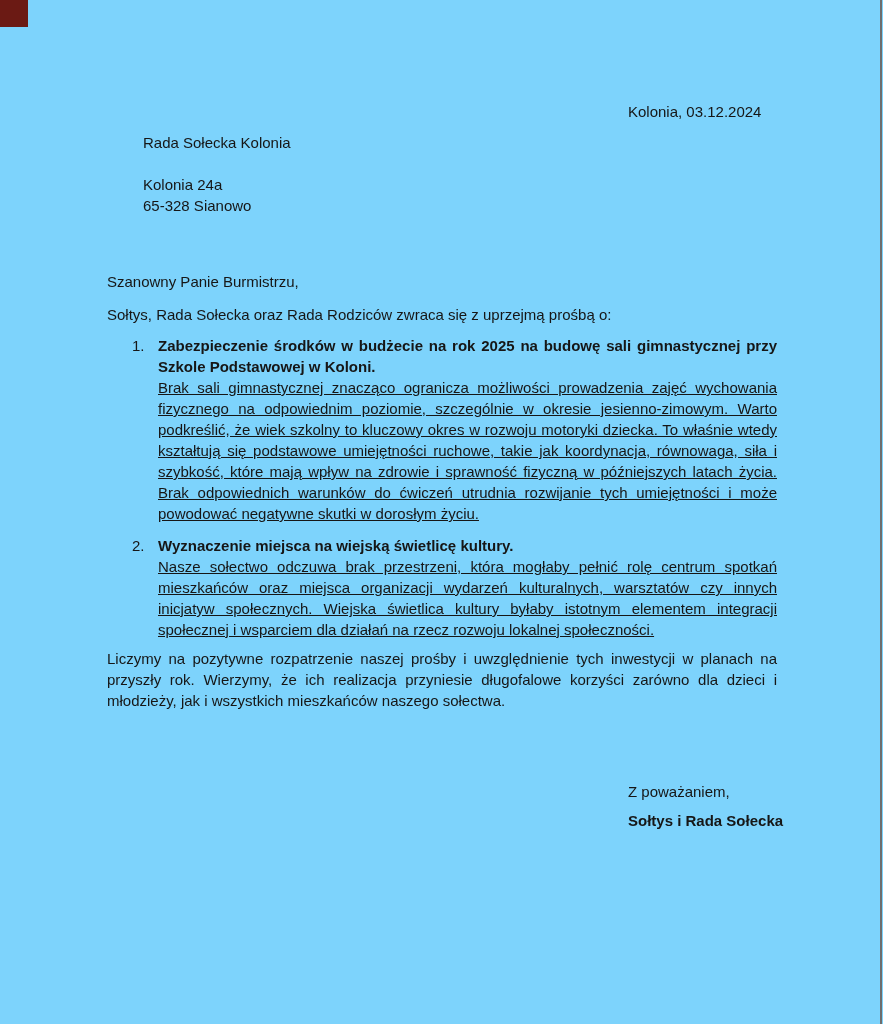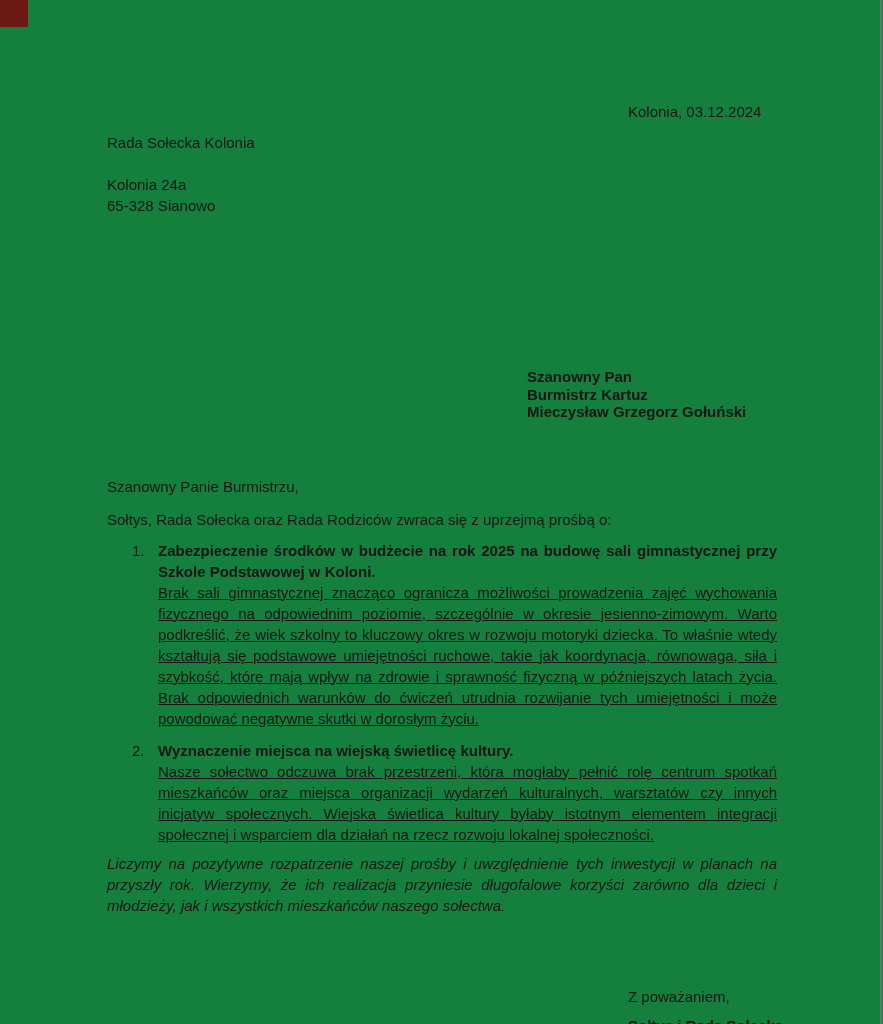--- a/index.html
+++ b/index.html
@@ -23,64 +23,59 @@
     position: absolute;
     left: 880px; top: 0;
     width: 2px; height: 1024px;
   }
   .content {
     position: absolute;
     left: 107px; top: 0;
     width: 670px;
   }
   .date-line { margin-top: 101px; margin-left: 521px; white-space: nowrap; }
-  .sender { margin-top: 10px; }
+  .sender { margin-top: 10px; margin-left: 36px; }
   .blank-line { height: 21px; }
   .recipient {
     margin-top: 152px;
     margin-left: 420px;
     font-weight: bold;
     line-height: 17.5px;
   }
   .salutation { margin: 55px 0 12px 0; }
   .intro { margin: 12px 0 0 0; }
   .request-list { margin-top: 10px; }
   .request-item { position: relative; padding-left: 51px; }
   .request-item + .request-item { margin-top: 11px; }
   .request-number { position: absolute; left: 25px; top: 0; }
   .request-title { font-weight: bold; text-align: justify; }
   .request-body { text-align: justify; text-decoration: underline; }
-  .closing { margin: 8px 0 0 0; text-align: justify; font-style: italic; }
+  .closing { margin: 8px 0 0 0; text-align: justify; }
   .signoff-block { margin-top: 70px; margin-left: 521px; }
   .signature { font-weight: bold; margin-top: 8px; white-space: nowrap; }
 </style>
 </head>
 <body>
 
-<div class="page" style="background: #15803d; color: rgb(22, 22, 22);">
+<div class="page" style="background: #7dd3fc; color: rgb(22, 22, 22);">
 
   <div class="corner-marker" style="background: rgb(107, 26, 20);"></div>
   <div class="edge-line" style="background: rgb(110, 110, 110);"></div>
 
   <div class="content">
 
     <div class="date-line">Kolonia, 03.12.2024</div>
 
     <div class="sender">
       <div>Rada Sołecka Kolonia</div>
       <div class="blank-line"></div>
       <div>Kolonia 24a</div>
       <div>65-328 Sianowo</div>
     </div>
 
-    <div class="recipient">
-      <div>Szanowny Pan</div>
-      <div>Burmistrz Kartuz</div>
-      <div>Mieczysław Grzegorz Gołuński</div>
-    </div>
 
     <p class="salutation">Szanowny Panie Burmistrzu,</p>
 
     <p class="intro">Sołtys, Rada Sołecka oraz Rada Rodziców zwraca się z uprzejmą prośbą o:</p>
 
     <div class="request-list">
 
       <div class="request-item">
         <span class="request-number">1.</span>
         <div class="request-text">

